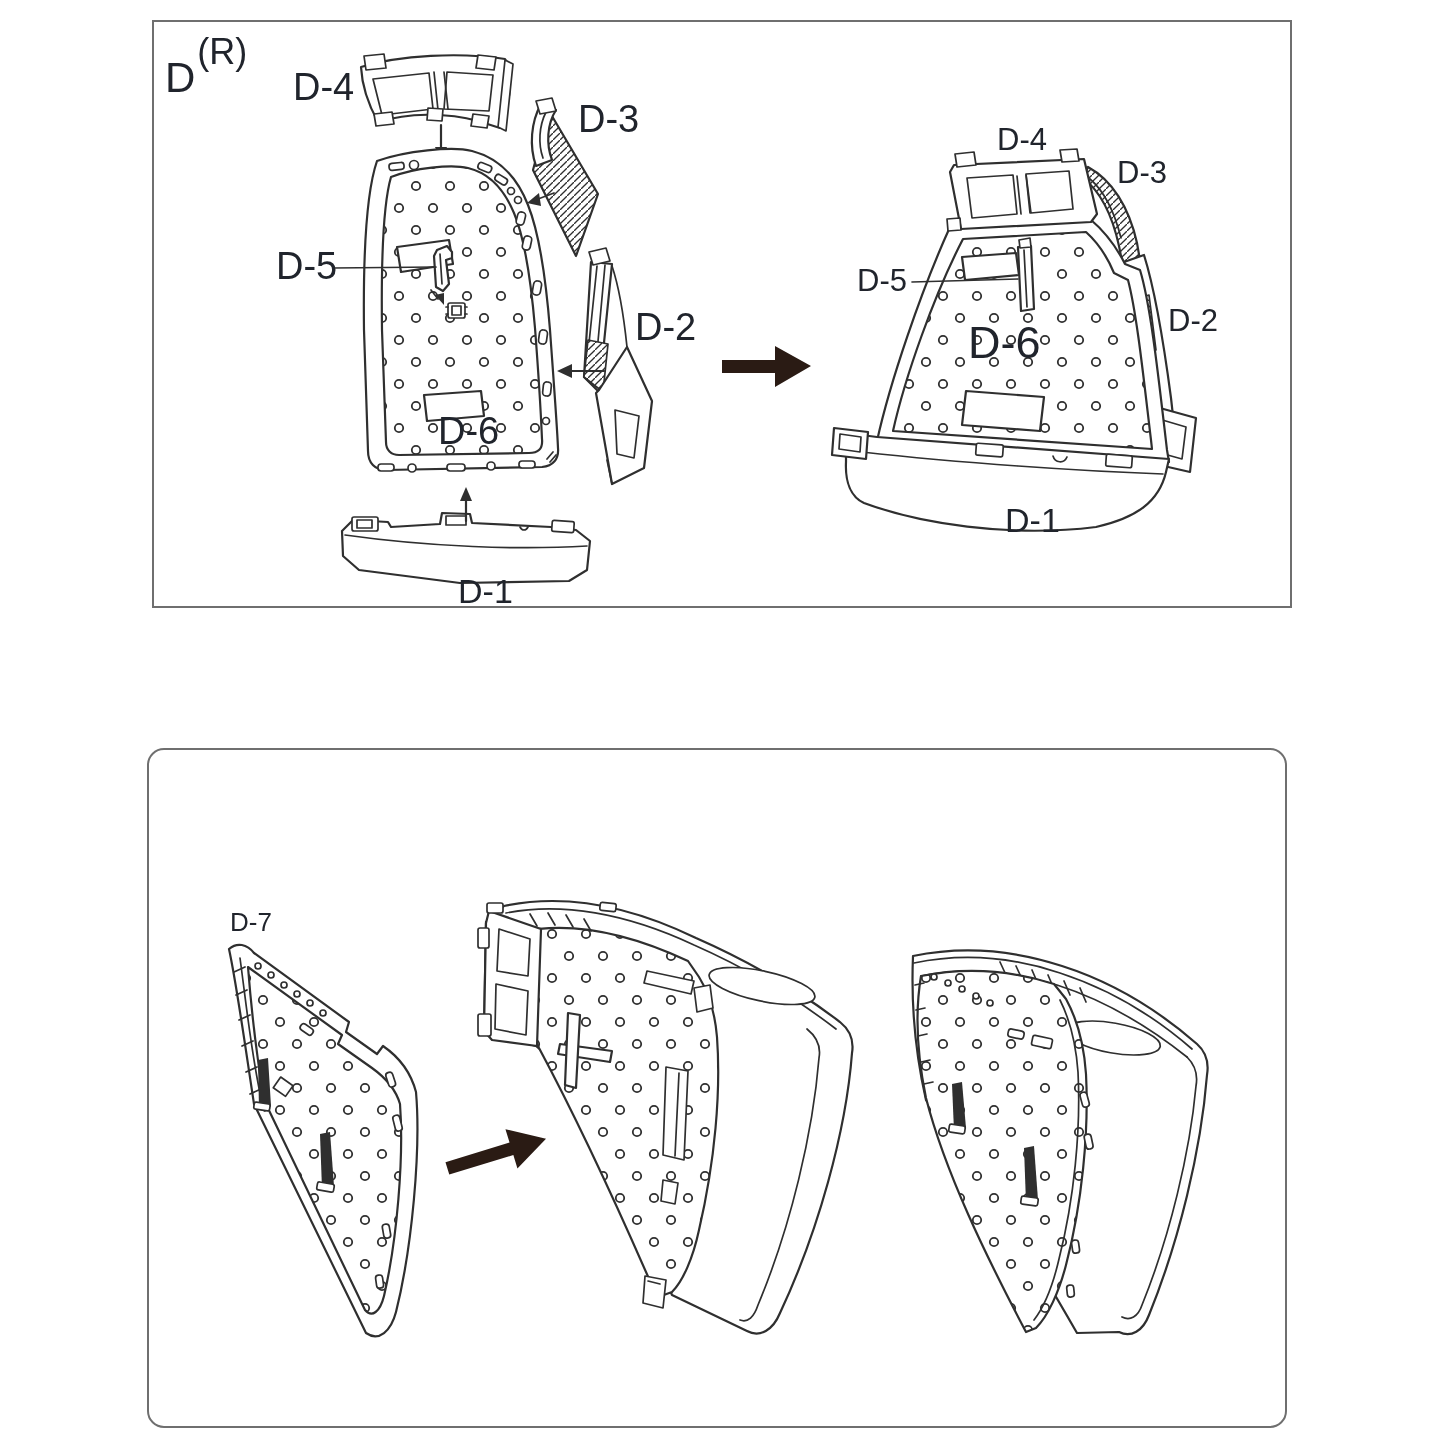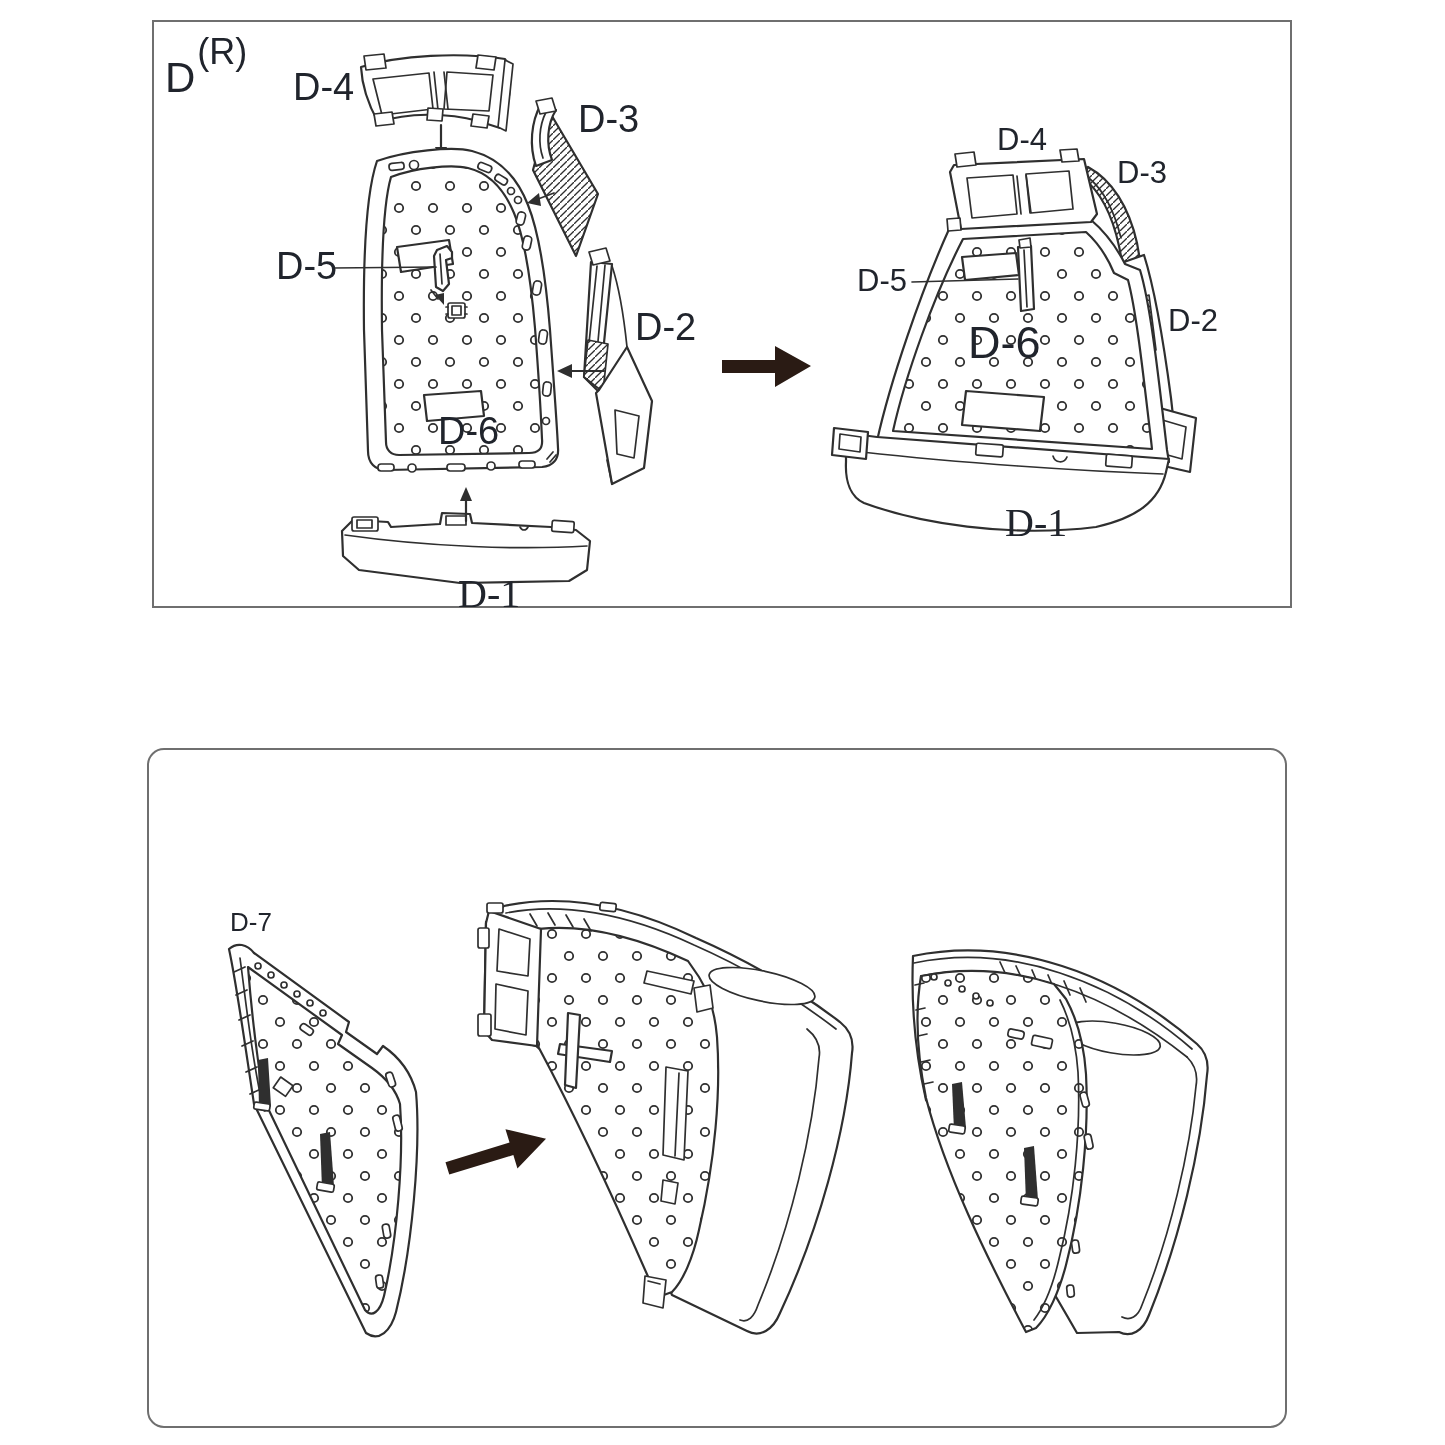--- a/index.html
+++ b/index.html
@@ -14,21 +14,21 @@
   svg.art{position:absolute;left:0;top:0;width:100%;height:100%;display:block;}
   .lnf{fill:#fff;stroke:var(--line);stroke-width:2.2;stroke-linejoin:round;stroke-linecap:round;}
   .ln{fill:none;stroke:var(--line);stroke-width:2.2;stroke-linejoin:round;stroke-linecap:round;}
   .st{stroke:var(--line);stroke-width:2.2;stroke-linejoin:round;}
   .lt{stroke-width:1.7;}
   .solid{fill:var(--line);stroke:none;}
   .arrow{fill:var(--arrow);stroke:none;}
   .pd{fill:#fff;stroke:var(--line);stroke-width:1.8;}
   .ph{stroke:var(--line);stroke-width:1.3;fill:none;}
   .lbl{position:absolute;white-space:nowrap;color:var(--label);line-height:1;letter-spacing:0;}
-  .f38{font-size:38px;} .f34{font-size:40px;font-family:Liberation Serif, serif;} .f31{font-size:31px;} .f45{font-size:45px;} .f26{font-size:26px;}
+  .f38{font-size:38px;} .f34{font-size:34px;} .f31{font-size:31px;} .f45{font-size:45px;} .f26{font-size:26px;}
   .title{position:absolute;left:11px;top:35px;}
   .t-base{font-size:42px;line-height:1;}
   .t-sup{font-size:36px;position:relative;top:-28px;margin-left:2px;}
 </style>
 </head>
 <body>
 
 <div class="stage">
 
   <div class="panel" id="panel-top">

